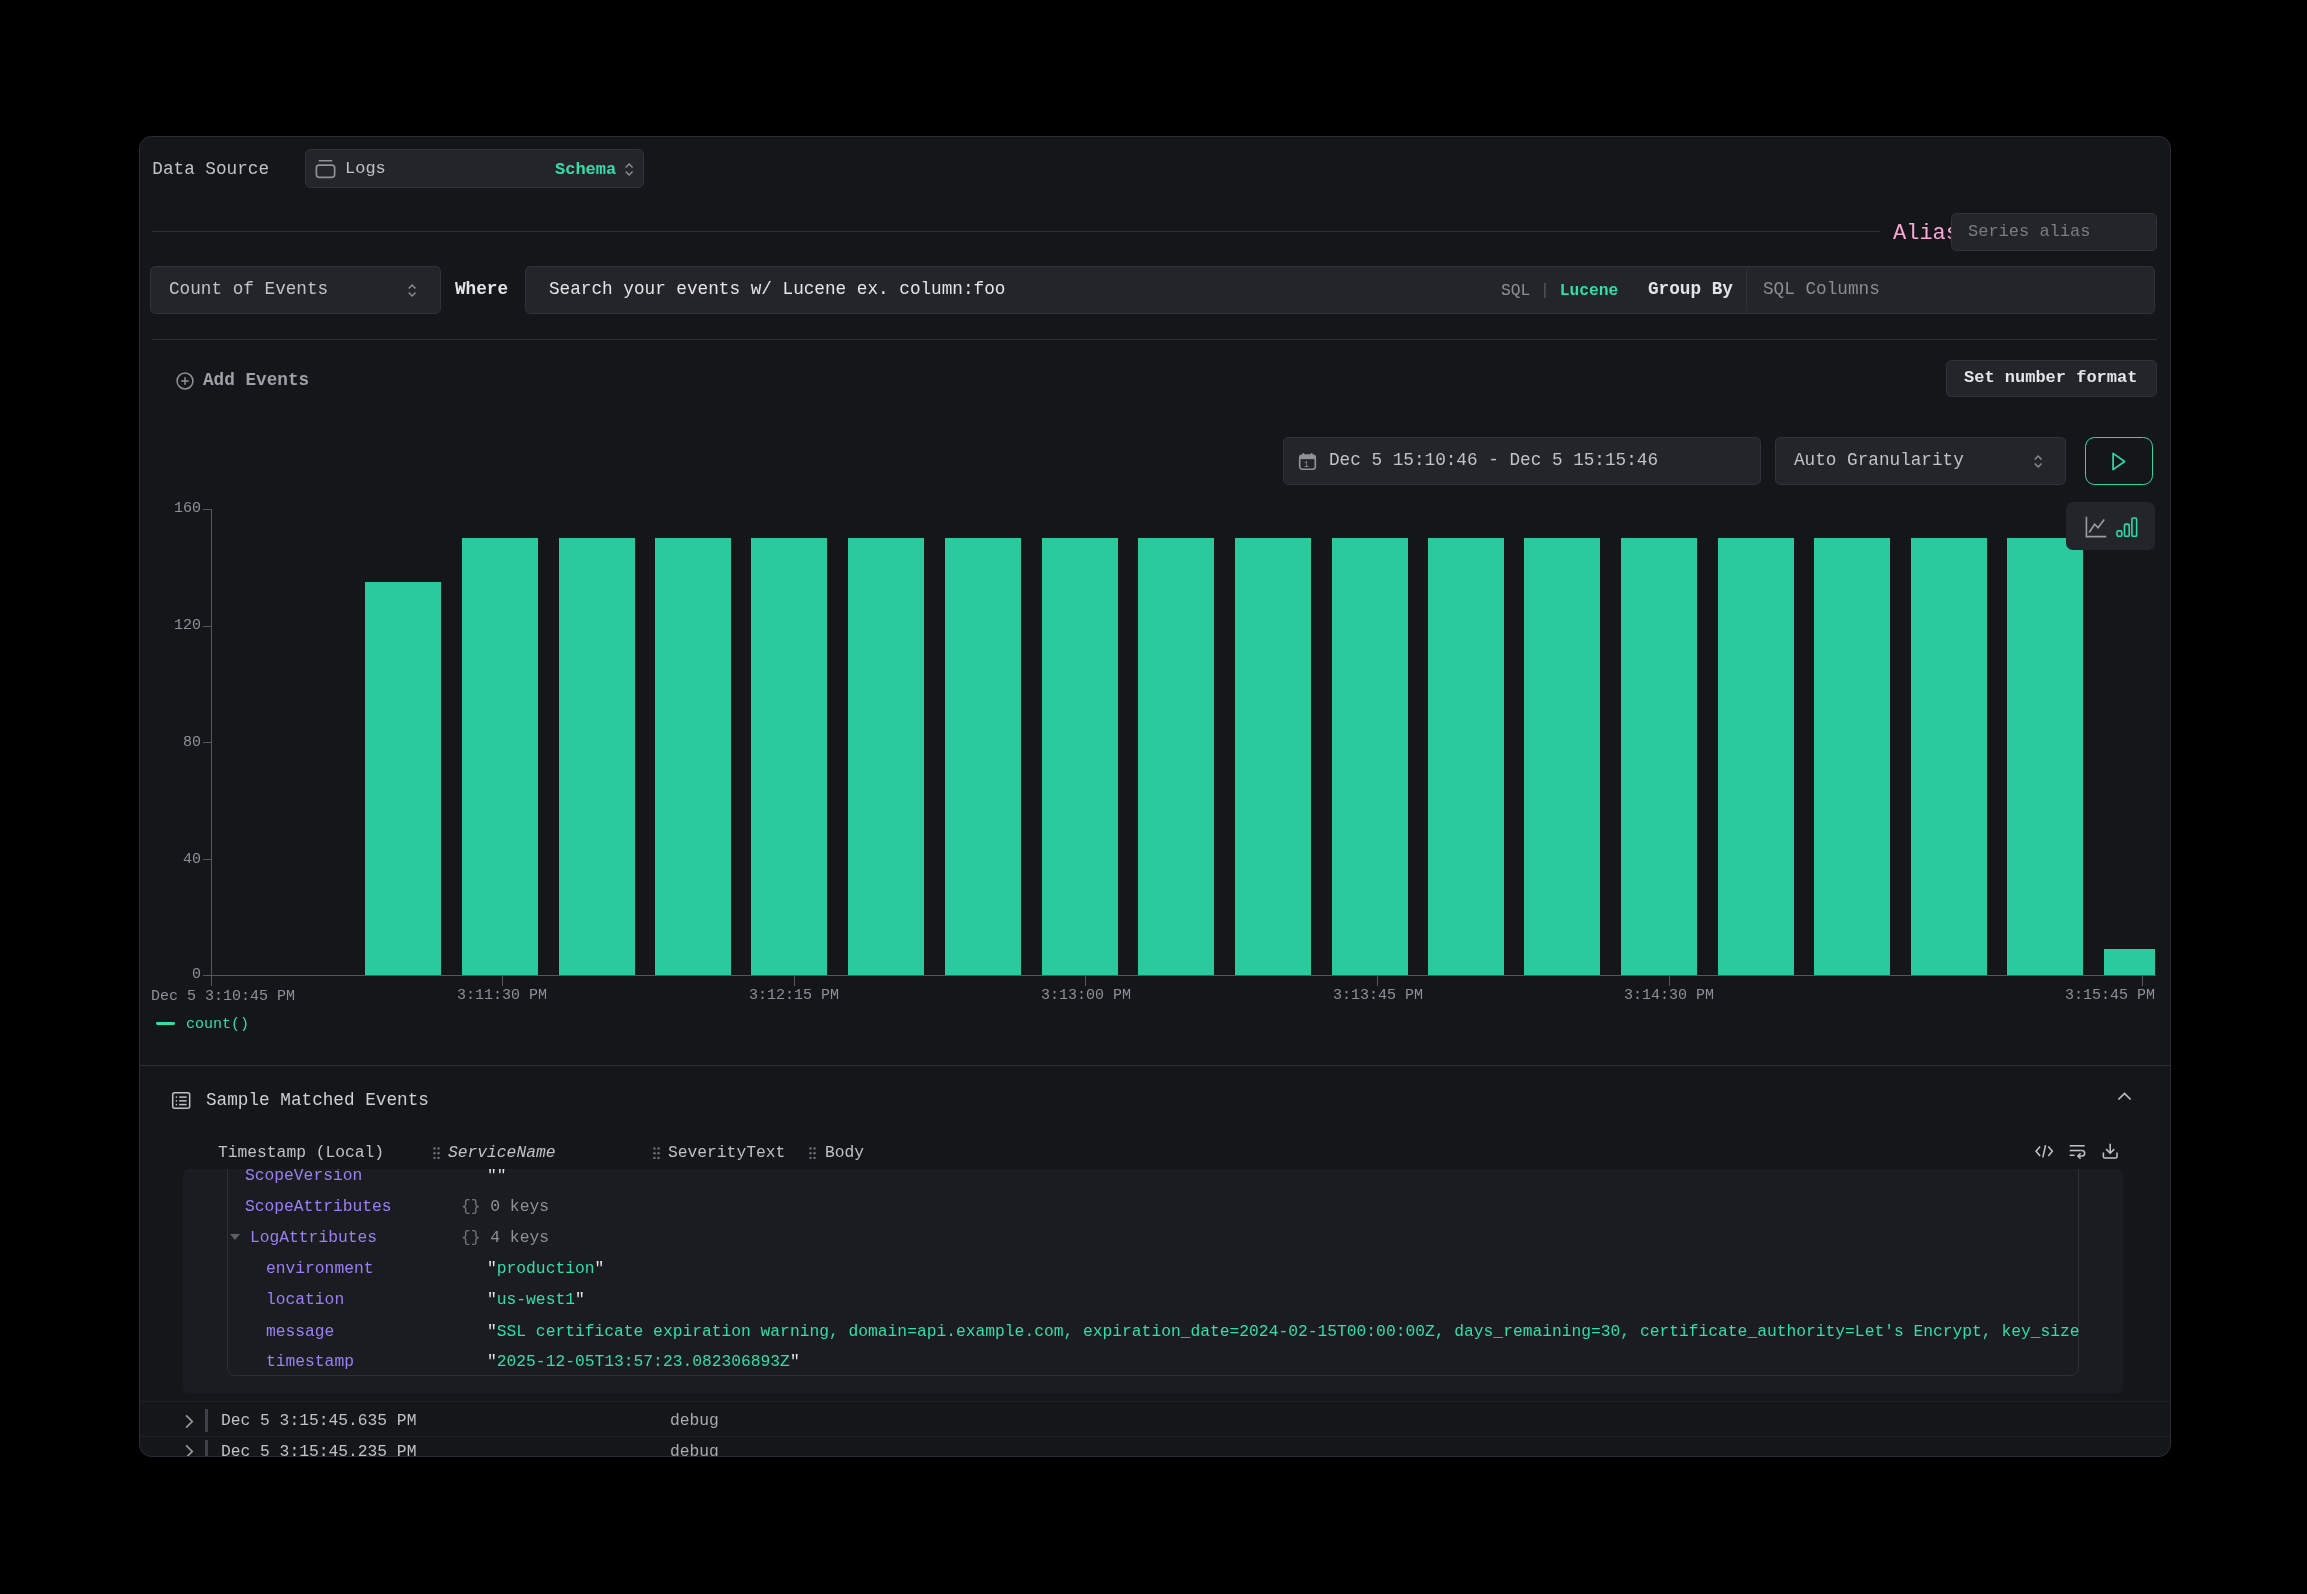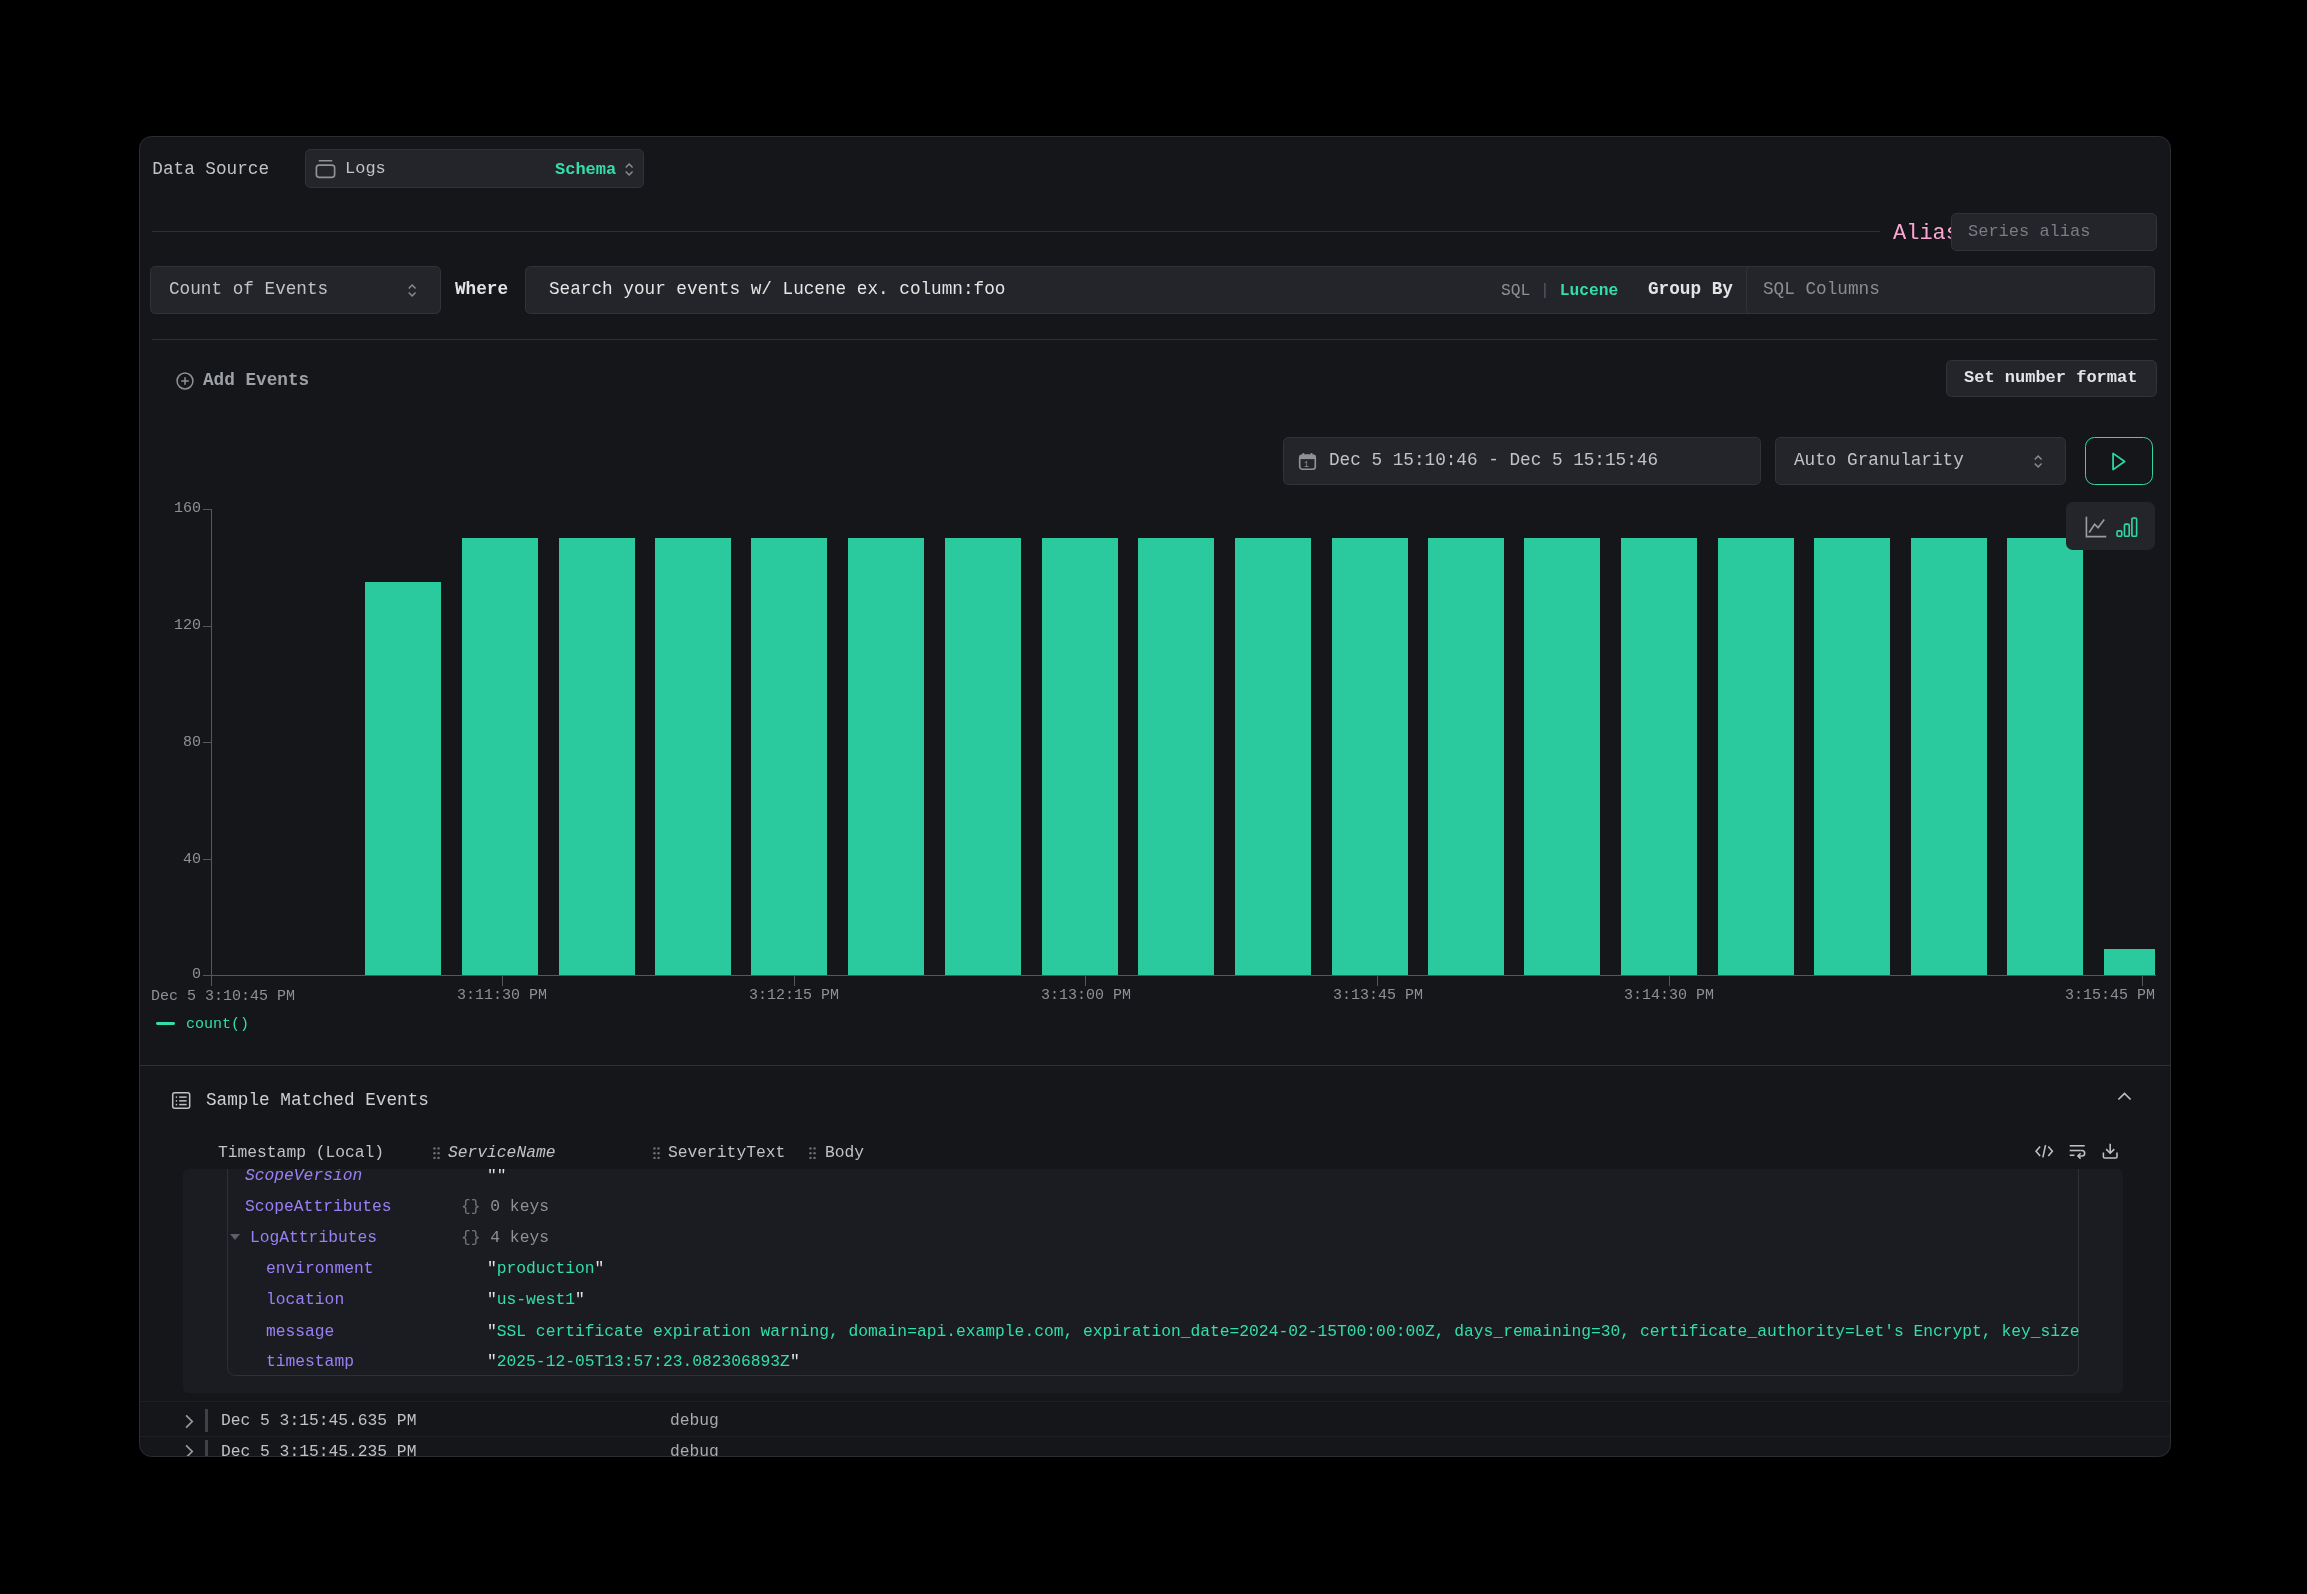--- a/index.html
+++ b/index.html
@@ -208,21 +208,21 @@
   </svg>
   <svg class="abs" style="left:1960px; top:1004px;" width="20.4" height="20.4" viewBox="0 0 30 30">
     <line x1="15" y1="4" x2="15" y2="18" stroke="#c0c1c4" stroke-width="2.3"></line>
     <polyline points="9,12 15,18 21,12" fill="none" stroke="#c0c1c4" stroke-width="2.3"></polyline>
     <path d="M5 17 v6 a2 2 0 0 0 2 2 h16 a2 2 0 0 0 2 -2 v-6" fill="none" stroke="#c0c1c4" stroke-width="2.3"></path>
   </svg>
 
   <div class="abs" style="left:43px; top:1032px; width:1940px; height:224px; background:#1b1c21; border-radius:5.4px; overflow:hidden;">
     <div class="abs" style="left:44px; top:-13.6px; width:1852px; height:221px; border:0.7px solid #2e3036; border-radius:8.2px;"></div>
 
-    <div class="abs txt t24 violet" style="left:62px; top:-1.4px;font-style:italic;">ScopeVersion</div>
+    <div class="abs txt t24 violet" style="left:62px; top:-1.4px;">ScopeVersion</div>
     <div class="abs txt t24 dim" style="left:304px; top:-1.4px;">""</div>
     <div class="abs txt t24 violet" style="left:62px; top:30px;">ScopeAttributes</div>
     <div class="abs txt t24 gray" style="left:278px; top:30px;"><span style="color:#6f7277;">{}</span> 0 keys</div>
     <div class="abs" style="left:47px; top:65px; width:0; height:0; border-left:5.4px solid transparent; border-right:5.4px solid transparent; border-top:6.8px solid #5d6066;"></div>
     <div class="abs txt t24 violet" style="left:67px; top:61px;">LogAttributes</div>
     <div class="abs txt t24 gray" style="left:278px; top:61px;"><span style="color:#6f7277;">{}</span> 4 keys</div>
     <div class="abs txt t24 violet" style="left:83px; top:92px;">environment</div>
     <div class="abs txt t24 green" style="left:304px; top:92px;"><span class="dim">"</span>production<span class="dim">"</span></div>
     <div class="abs txt t24 violet" style="left:83px; top:123px;">location</div>
     <div class="abs txt t24 green" style="left:304px; top:123px;"><span class="dim">"</span>us-west1<span class="dim">"</span></div>

